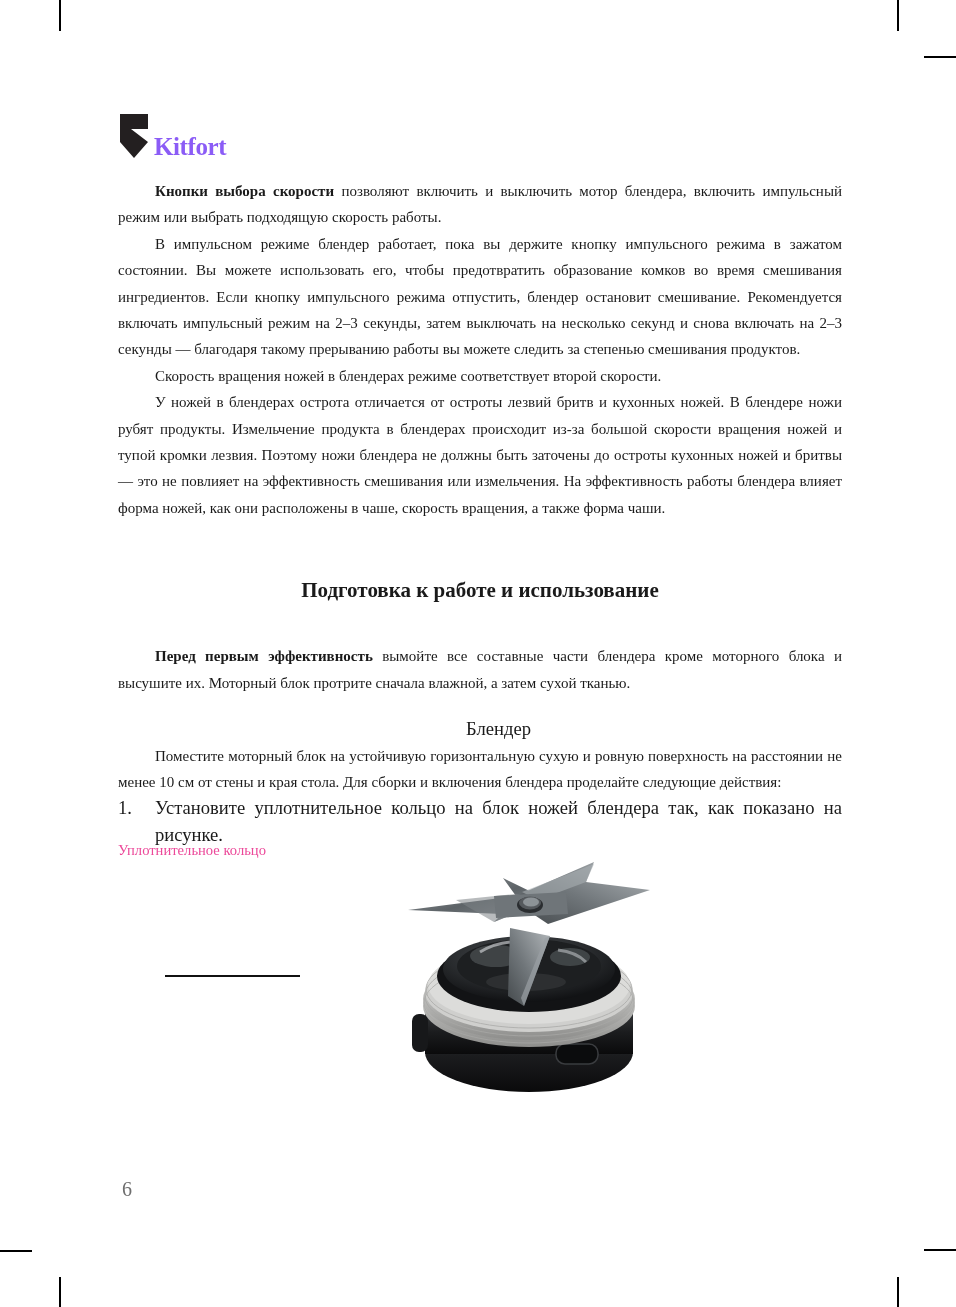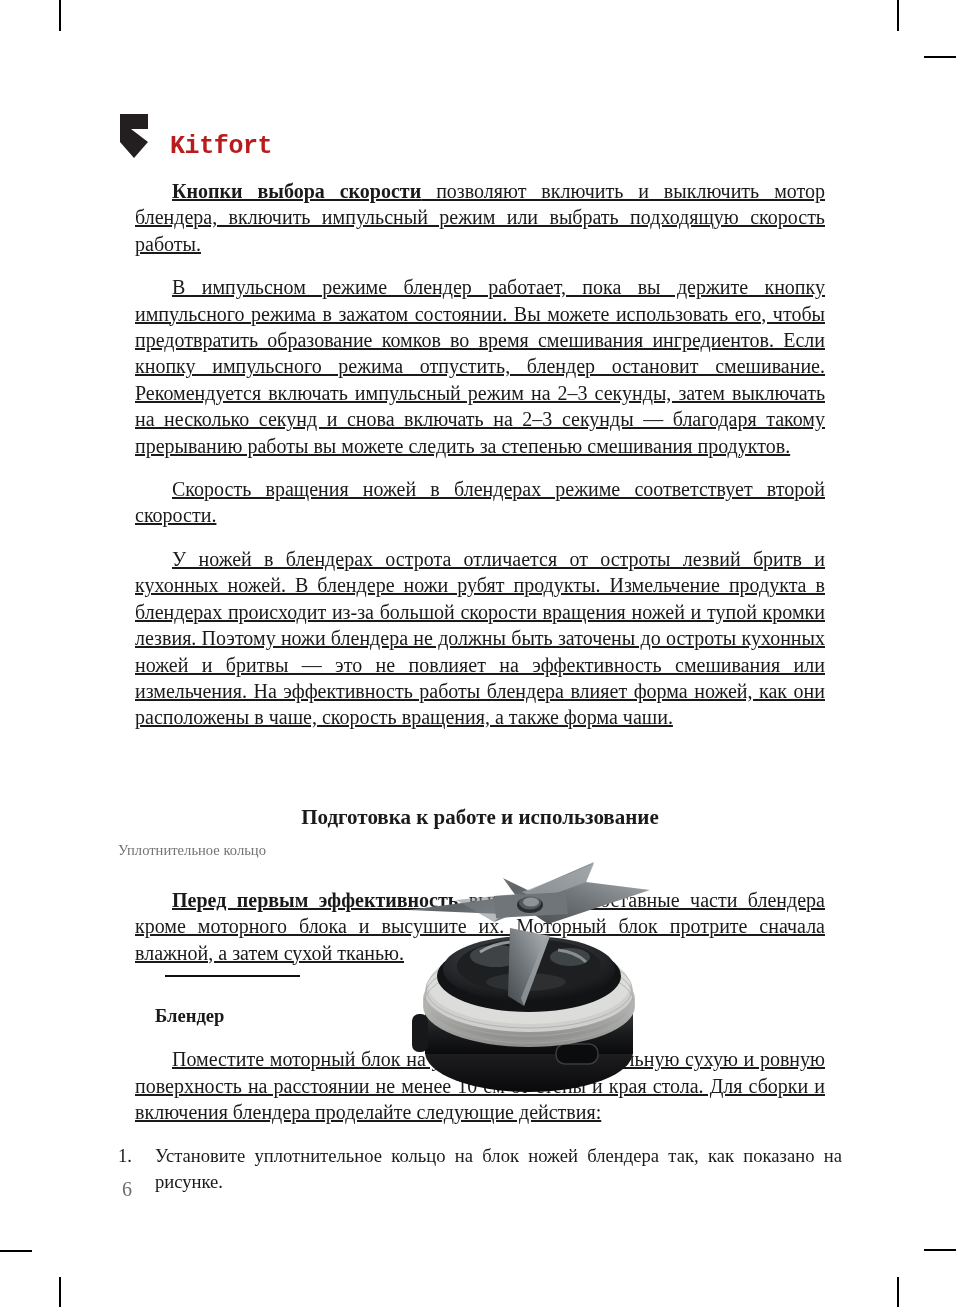--- a/index.html
+++ b/index.html
@@ -49,58 +49,58 @@
     height: 56px;
     margin-bottom: 18px;
   }
   .logo-mark {
     width: 32px;
     height: 48px;
     position: relative;
   }
   .logo-mark svg { display: block; }
   .logo-word {
-    font-family: Liberation Mono, monospace;
+    font-family: Liberation Serif, serif;
     font-weight: bold;
     font-size: 25px;
     letter-spacing: -0.4px;
-    color: #b91c1c;
-    margin-left: 20px;
+    color: #8b5cf6;
+    margin-left: 4px;
     margin-bottom: 1px;
     line-height: 1;
   }
 
   
   p.body {
-    margin: 17px;
-    font-size: 20px;
+    margin: 0;
+    font-size: 15px;
     line-height: 26.4px;
     text-align: justify;
     text-indent: 37px;
     hyphens: manual;
-    text-decoration: underline;
   }
   .lead { font-weight: bold; }
 
   h2.section {
     margin: 4px;
     font-size: 21px;
     font-weight: bold;
     text-align: center;
     line-height: 26px;
   }
   .sec-space-before { height: 52px; }
   .sec-space-after  { height: 36px; }
 
   h3.sub {
     margin: 0;
     font-size: 18.6px;
-    font-weight: bold;
+    font-weight: normal;
     line-height: 26.4px;
     text-indent: 37px;
+    text-align: center;
   }
 
   ol.steps {
     margin: 0;
     padding: 0;
     list-style: none;
   }
   ol.steps li {
     position: relative;
     padding-left: 37px;
@@ -114,21 +114,21 @@
     top: 0;
     width: 30px;
   }
   .fig-label {
     position: absolute;
     left: 118px;
     top: 840px;
     width: 180px;
     font-size: 14.6px;
     line-height: 21px;
-    color: #737373;
+    color: #ec4899;
   }
   .leader {
     position: absolute;
     left: 165px;
     top: 975px;
     width: 135px;
     height: 2px;
     background: #111;
   }
   .photo {

